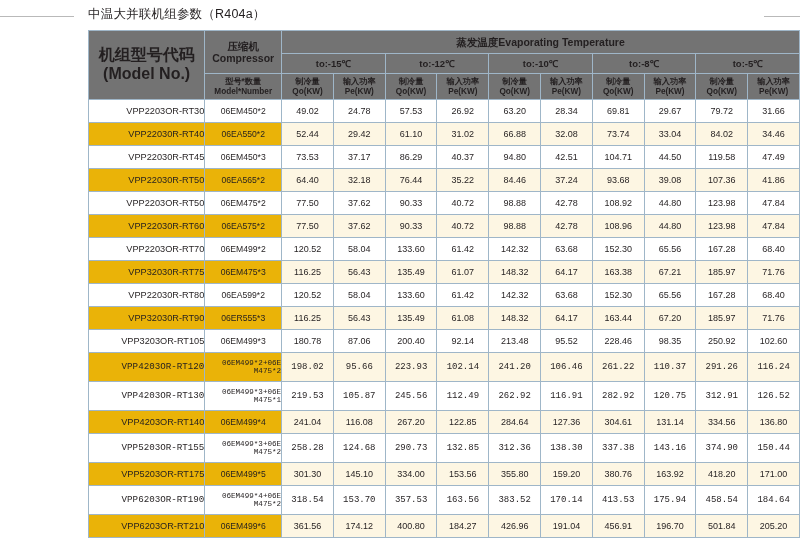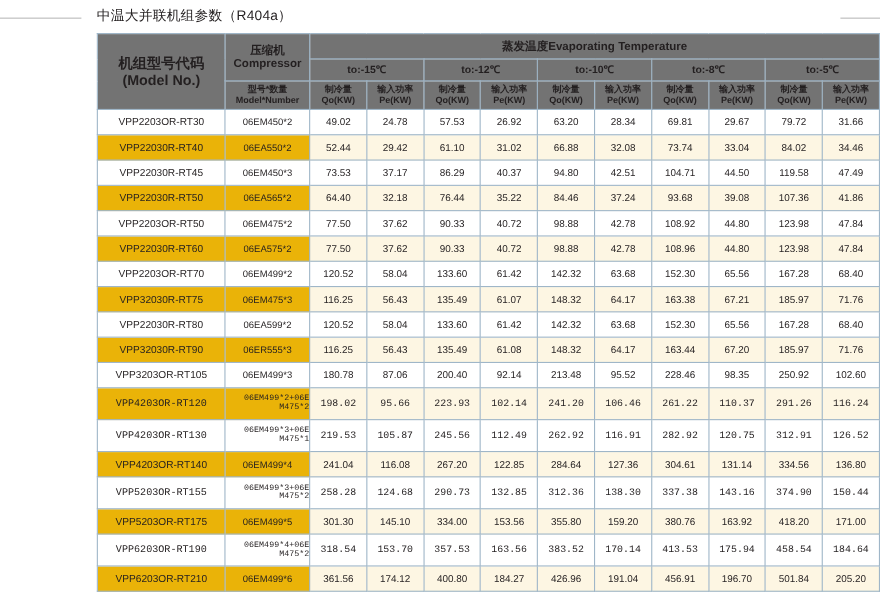--- a/index.html
+++ b/index.html
@@ -47,31 +47,31 @@
     text-align: center;
     vertical-align: middle;
     padding: 0;
     line-height: 1.18;
   }
   thead th {
     background: #737373;
     font-weight: bold;
     color: #231f20;
   }
-  .hdr-model { width: 116px; font-size: 13px; }
+  .hdr-model { width: 116px; font-size: 16px; }
   .hdr-comp  { width: 76px;  font-size: 10.5px; }
   .hdr-evap  { font-size: 10.5px; height: 22px; margin-top: 18px; }
   .hdr-to    { height: 19px; font-size: 9.5px; }
   .hdr-sub   { height: 25px; font-size: 8.2px; }
   .hdr-sub .l1 { display: block; }
   .hdr-sub .l2 { display: block; }
   .col-num   { width: 51px; }
 
   tbody td { height: 22px; font-size: 9px; }
-  tbody td.model { font-size: 9.2px; }
+  tbody td.model { font-size: 9.2px; text-align: right; }
   tbody td.comp  { font-size: 8.6px; }
   tbody td.comp .two { display: block; font-size: 7.6px; line-height: 1.12; text-align: right; }
   tbody tr.alt td { background: #fdf6e3; }
   tbody tr.alt td.model, tbody tr.alt td.comp { background: #eab308; }
   tbody tr.odd td { background: #ffffff; }
   tbody tr.tall td { height: 28px; font-family: Liberation Mono, monospace; }
 </style>
 </head>
 <body>
 

